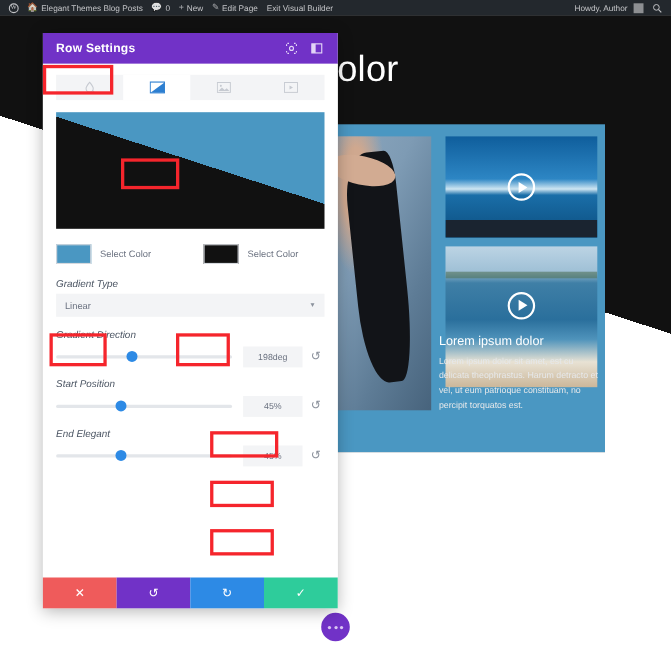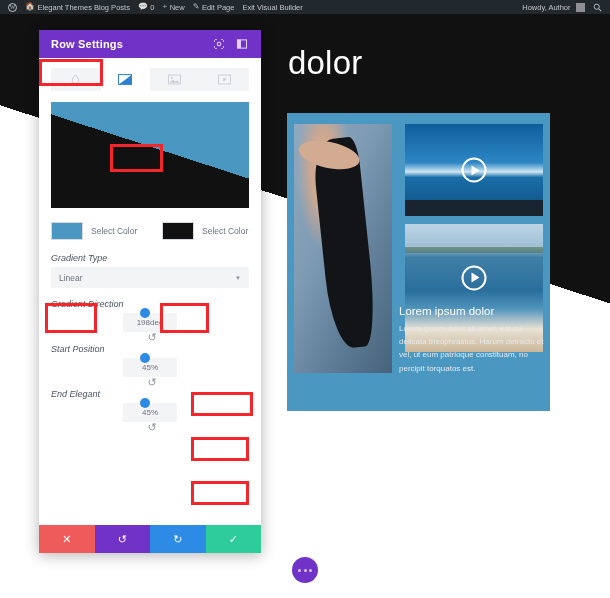--- a/index.html
+++ b/index.html
@@ -159,21 +159,21 @@
     background: #7132c7;
     display: flex; align-items: center; justify-content: center;
     gap: 2.5px;
     z-index: 40;
   }
   .fab span { width: 3px; height: 3px; border-radius: 50%; background: #d9c5f2; }
 
   
   .modal {
     position: absolute; left: 39px; top: 30px;
-    width: 222px; height: 523px;
+    width: 268px; height: 523px;
     background: #ffffff;
     box-shadow: 0 2px 14px rgba(0,0,0,.3);
     z-index: 50;
     display: flex; flex-direction: column;
     font-size: 9px;
   }
   .m-head {
     height: 28px; background: #7132c7;
     display: flex; align-items: center;
     padding: 0 12px;
@@ -265,21 +265,21 @@
     padding: 0 8px; margin-bottom: 11px;
     position: relative;
   }
   .select-val { font-size: 8.5px; color: #6b7280; }
   .select-caret {
     position: absolute; right: 8px; font-size: 6px; color: #8b919c;
   }
 
   .slider-row {
     display: flex; align-items: center;
-    height: 22px; margin-bottom: 9px; flex-direction: column;
+    height: 22px; margin-bottom: 9px;
   }
   .track {
     flex: 1 1 auto; height: 3px; background: #e3e6ea;
     border-radius: 2px; position: relative; margin-right: 10px;
   }
   .knob {
     position: absolute; top: 50%; transform: translate(-50%,-50%);
     width: 10px; height: 10px; border-radius: 50%;
     background: #2d8ae5;
   }

